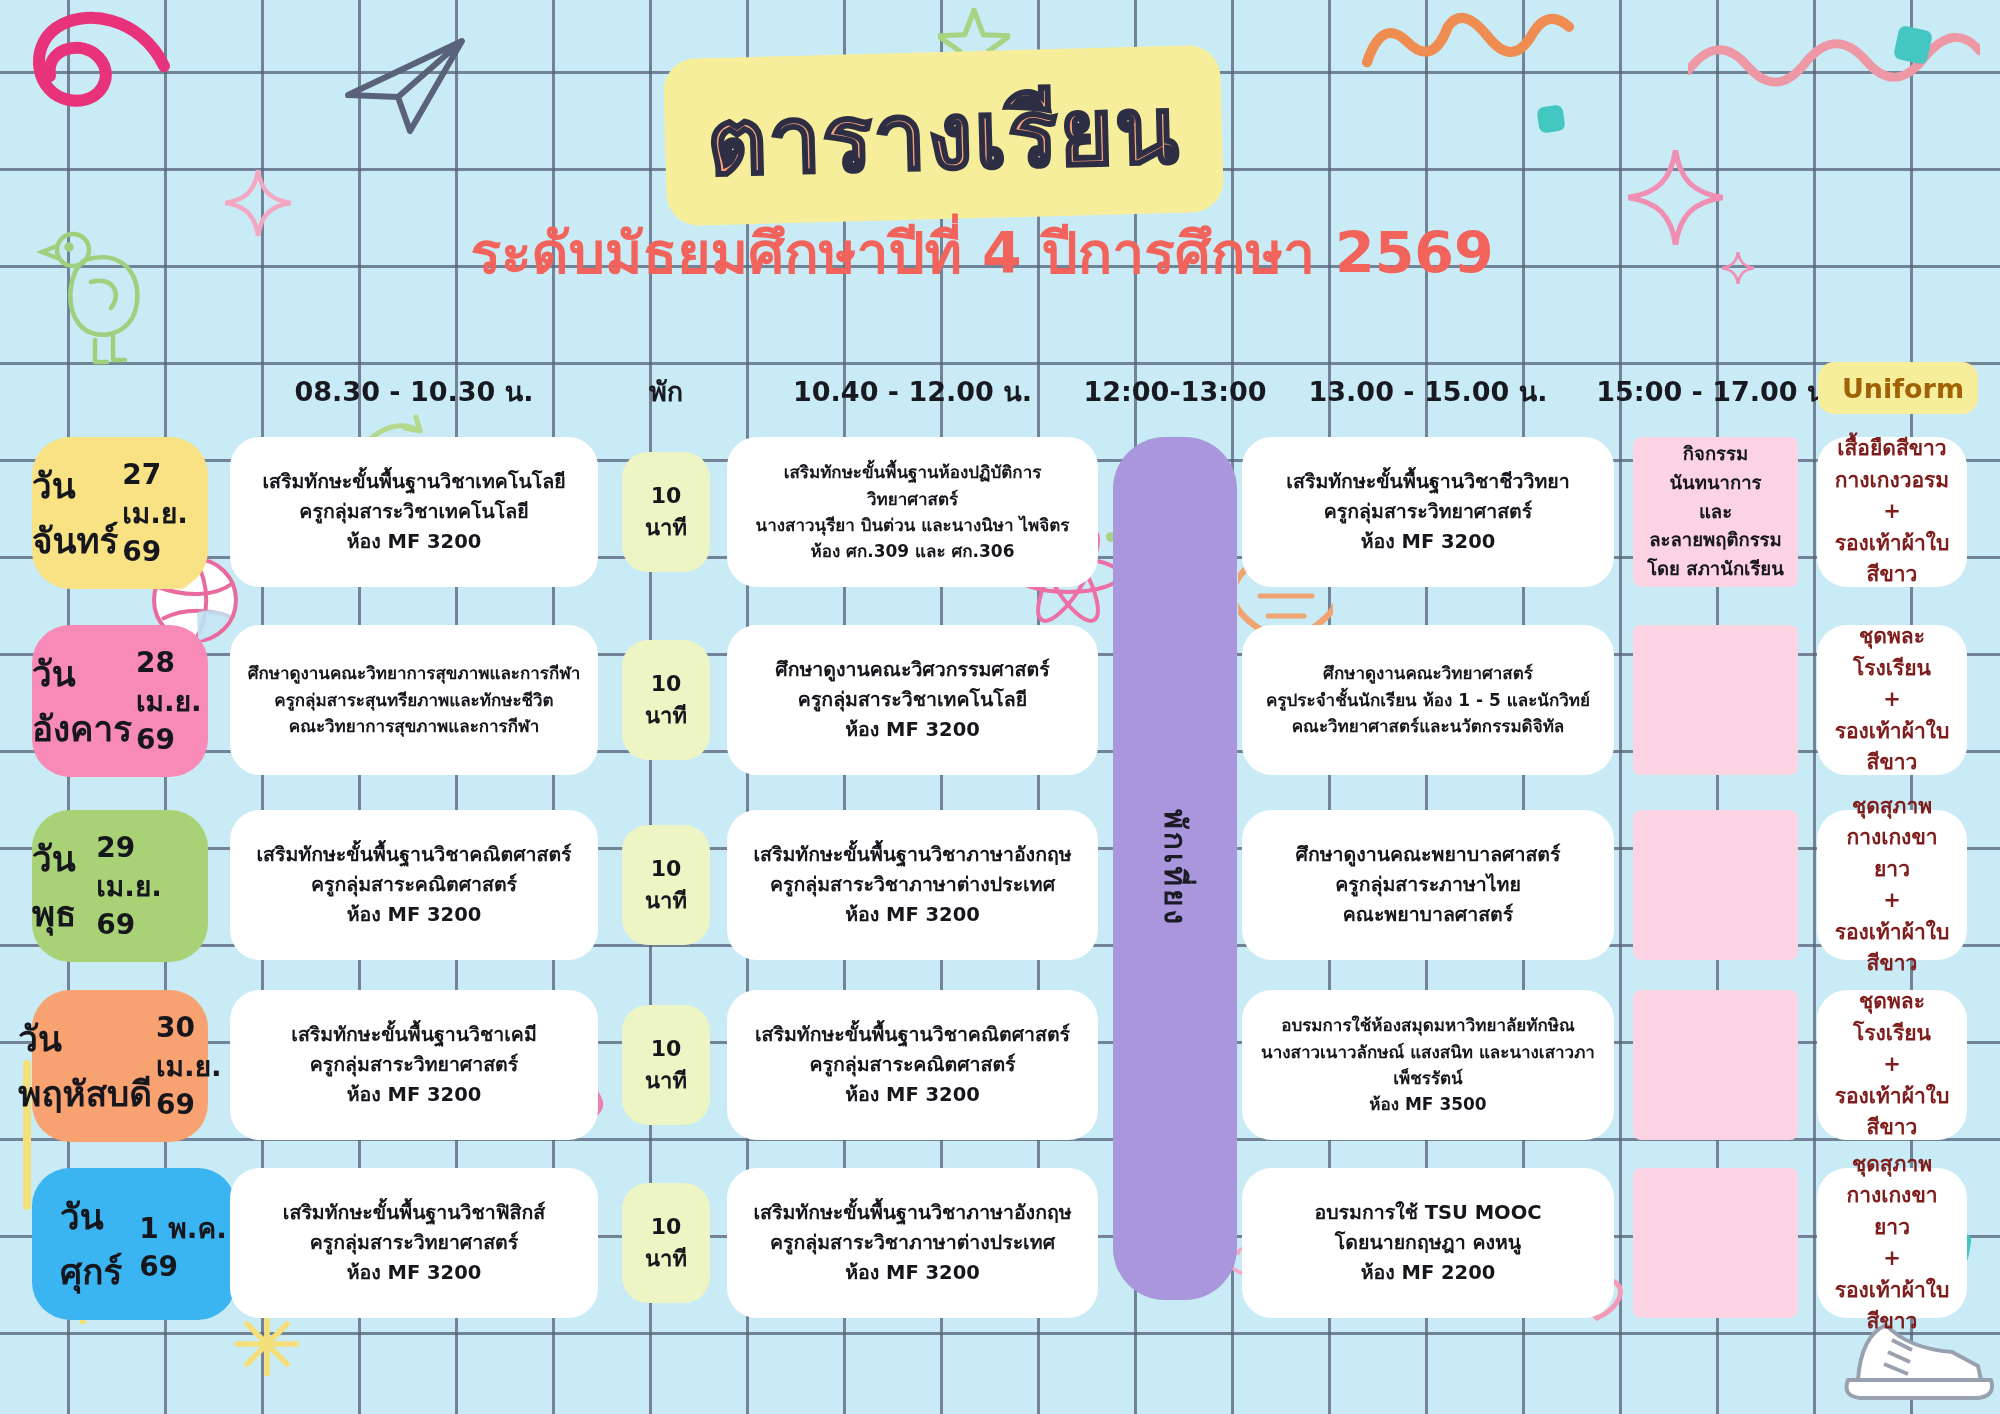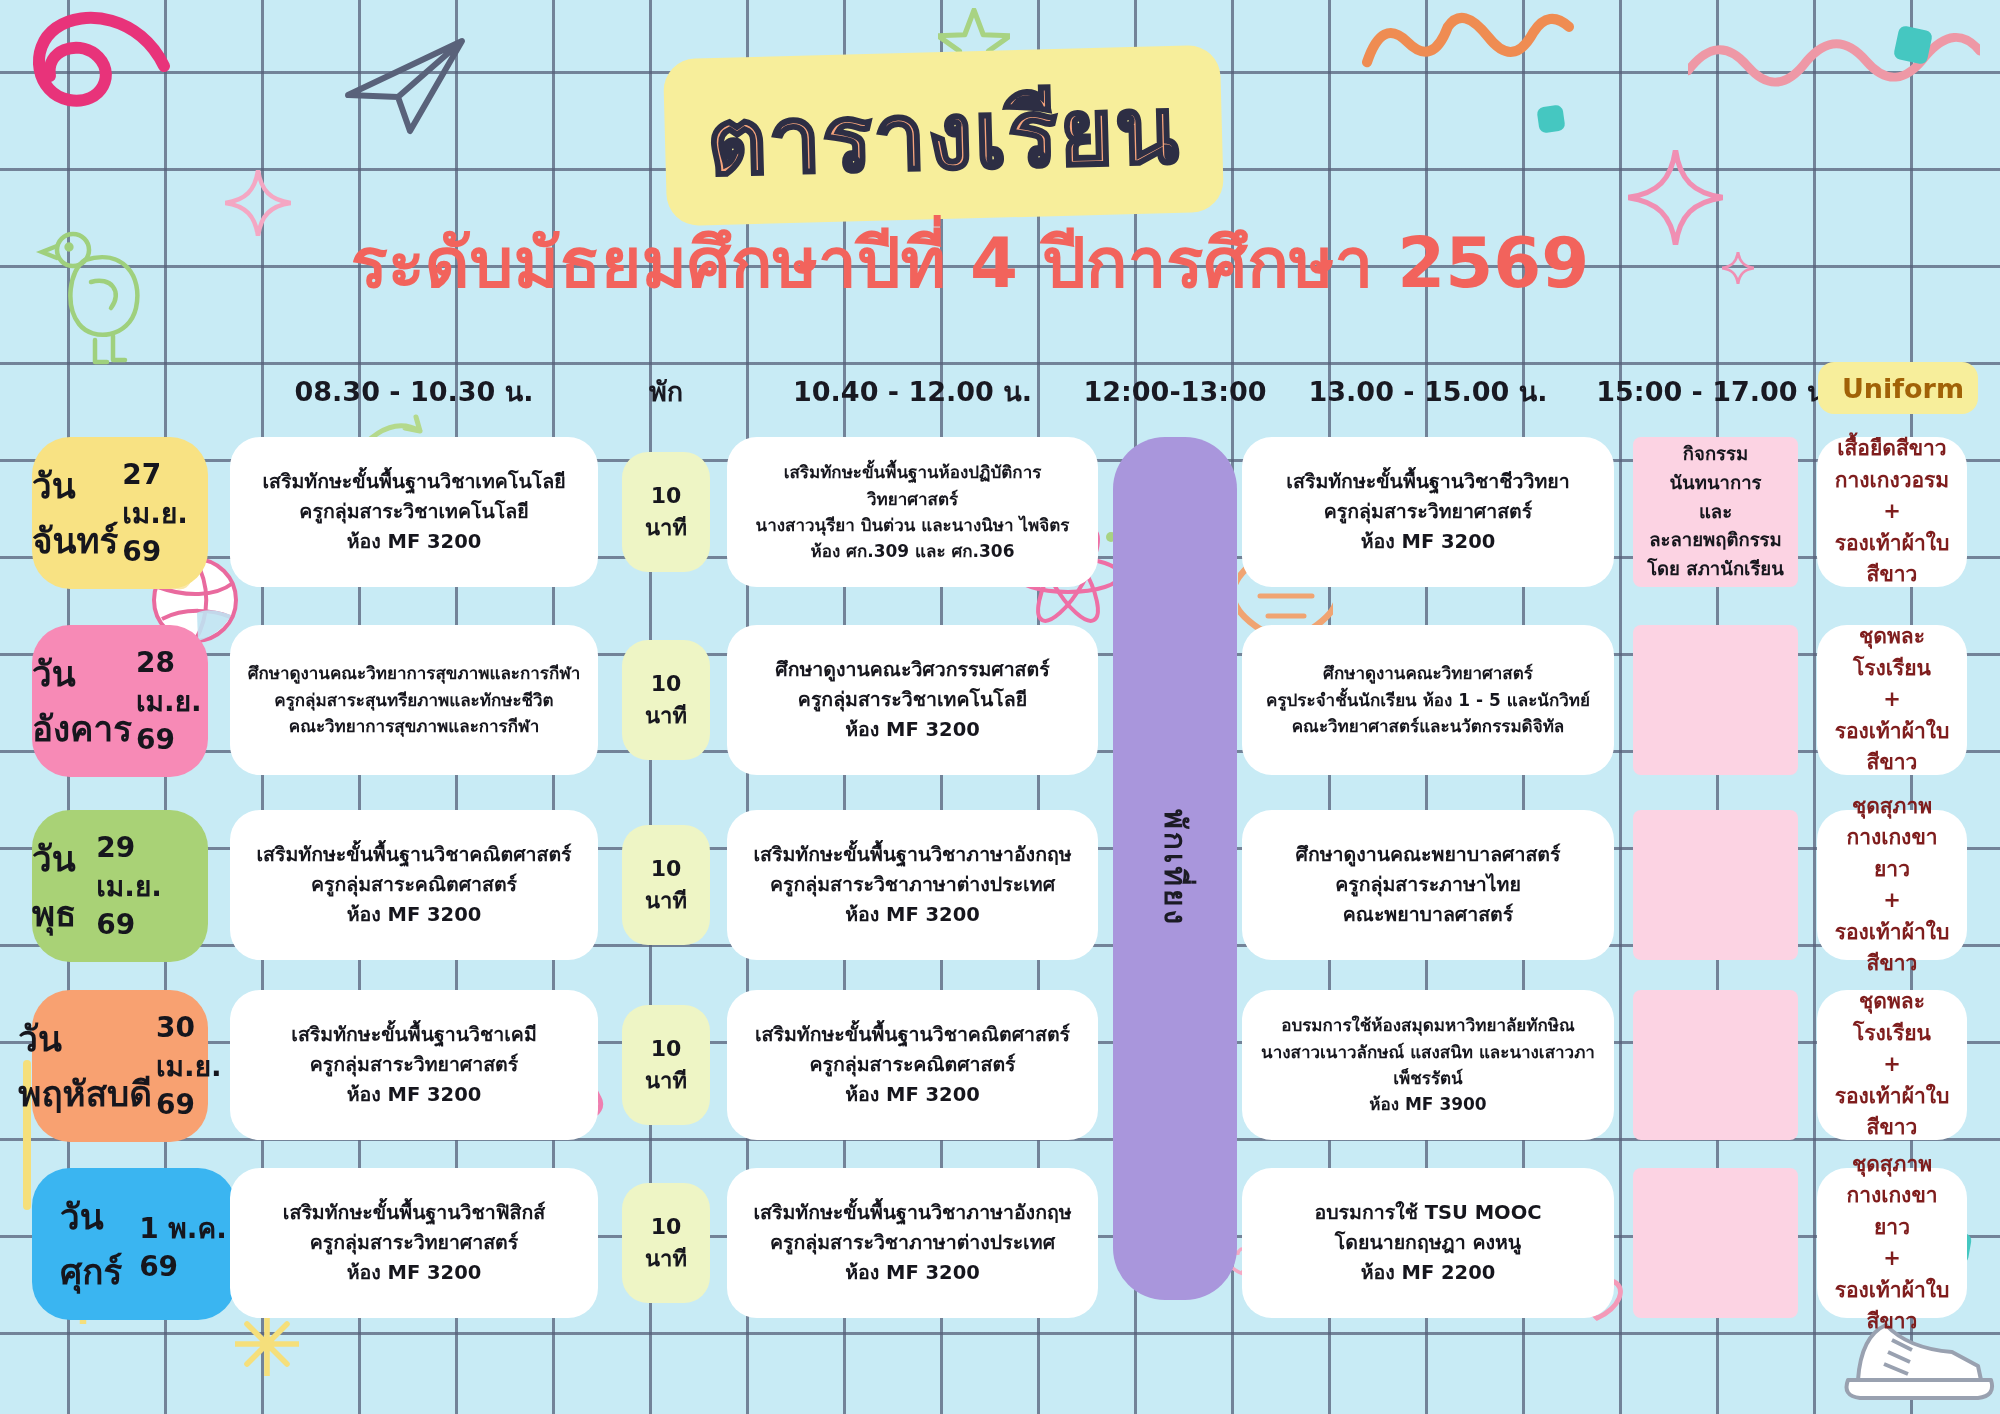--- a/index.html
+++ b/index.html
@@ -18,22 +18,22 @@
 
   .title-box{
     position:absolute;left:665px;top:52px;
     background:#f7ee9b;border-radius:32px;padding:10px 42px;
     font-size:92px;font-weight:700;color:#f7a47c;
     -webkit-text-stroke:3px #2d2e44;
     transform:rotate(-1.5deg);
     letter-spacing:2px;white-space:nowrap;
   }
   .subtitle{
-    position:absolute;left:0;top:208px;width:1940px;text-align:center;
-    font-size:69px;font-weight:700;color:#f2635c;white-space:nowrap;
+    position:absolute;left:12px;top:208px;width:1940px;text-align:center;
+    font-size:57px;font-weight:700;color:#f2635c;white-space:nowrap;
   }
 
   .h{position:absolute;top:368px;height:46px;display:flex;align-items:center;justify-content:center;
      font-size:27px;font-weight:600;color:#191922;white-space:nowrap;}
   .h1{left:230px;width:368px;}
   .hbrk{left:600px;width:132px;}
   .h2{left:727px;width:371px;}
   .hl{left:1100px;width:150px;}
   .h3{left:1242px;width:372px;}
   .h4{left:1628px;width:176px;}
@@ -286,21 +286,21 @@
   <div class="cell c1 r3">เสริมทักษะขั้นพื้นฐานวิชาเคมี
 ครูกลุ่มสาระวิทยาศาสตร์
 ห้อง MF 3200</div>
   <div class="cell brk r3">10
 นาที</div>
   <div class="cell c2 r3">เสริมทักษะขั้นพื้นฐานวิชาคณิตศาสตร์
 ครูกลุ่มสาระคณิตศาสตร์
 ห้อง MF 3200</div>
   <div class="cell c3 r3 sm">อบรมการใช้ห้องสมุดมหาวิทยาลัยทักษิณ
 นางสาวเนาวลักษณ์ แสงสนิท และนางเสาวภา เพ็ชรรัตน์
-ห้อง MF 3900</div>
+ห้อง MF 3500</div>
   <div class="cell c4 r3 pink"></div>
   <div class="cell cu r3 uniform">ชุดพละโรงเรียน
 +
 รองเท้าผ้าใบสีขาว</div>
 
   <div class="day r4" style="background-color: rgb(58, 181, 241); padding-left: 28px;">
     <div class="day-name">วันศุกร์</div>
     <div class="day-date">1 พ.ค. 69</div>
   </div>
   <div class="cell c1 r4">เสริมทักษะขั้นพื้นฐานวิชาฟิสิกส์

